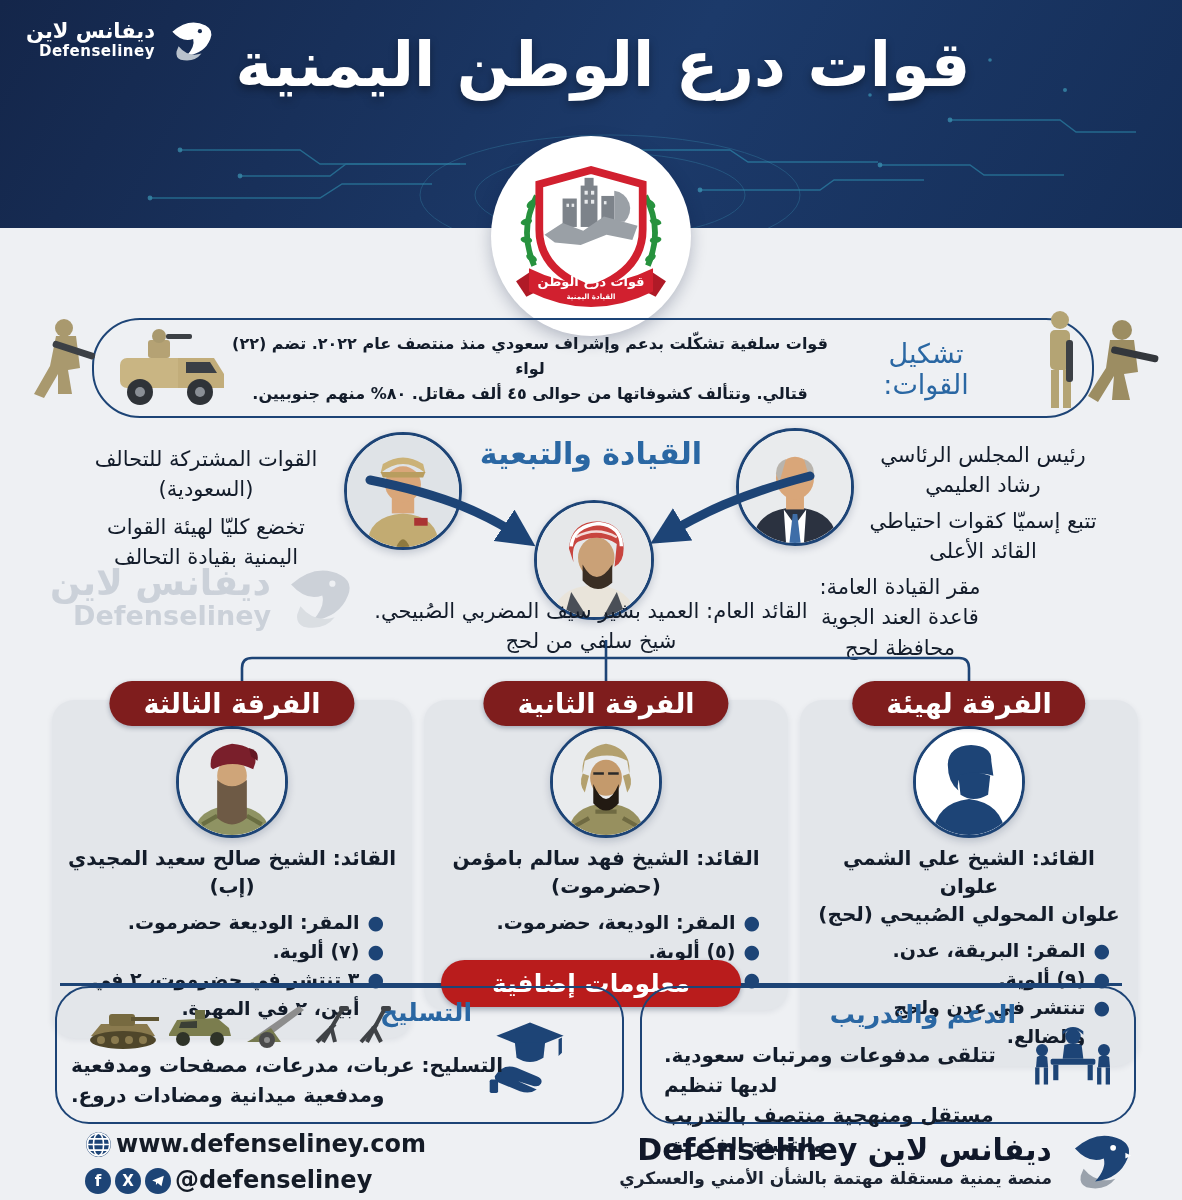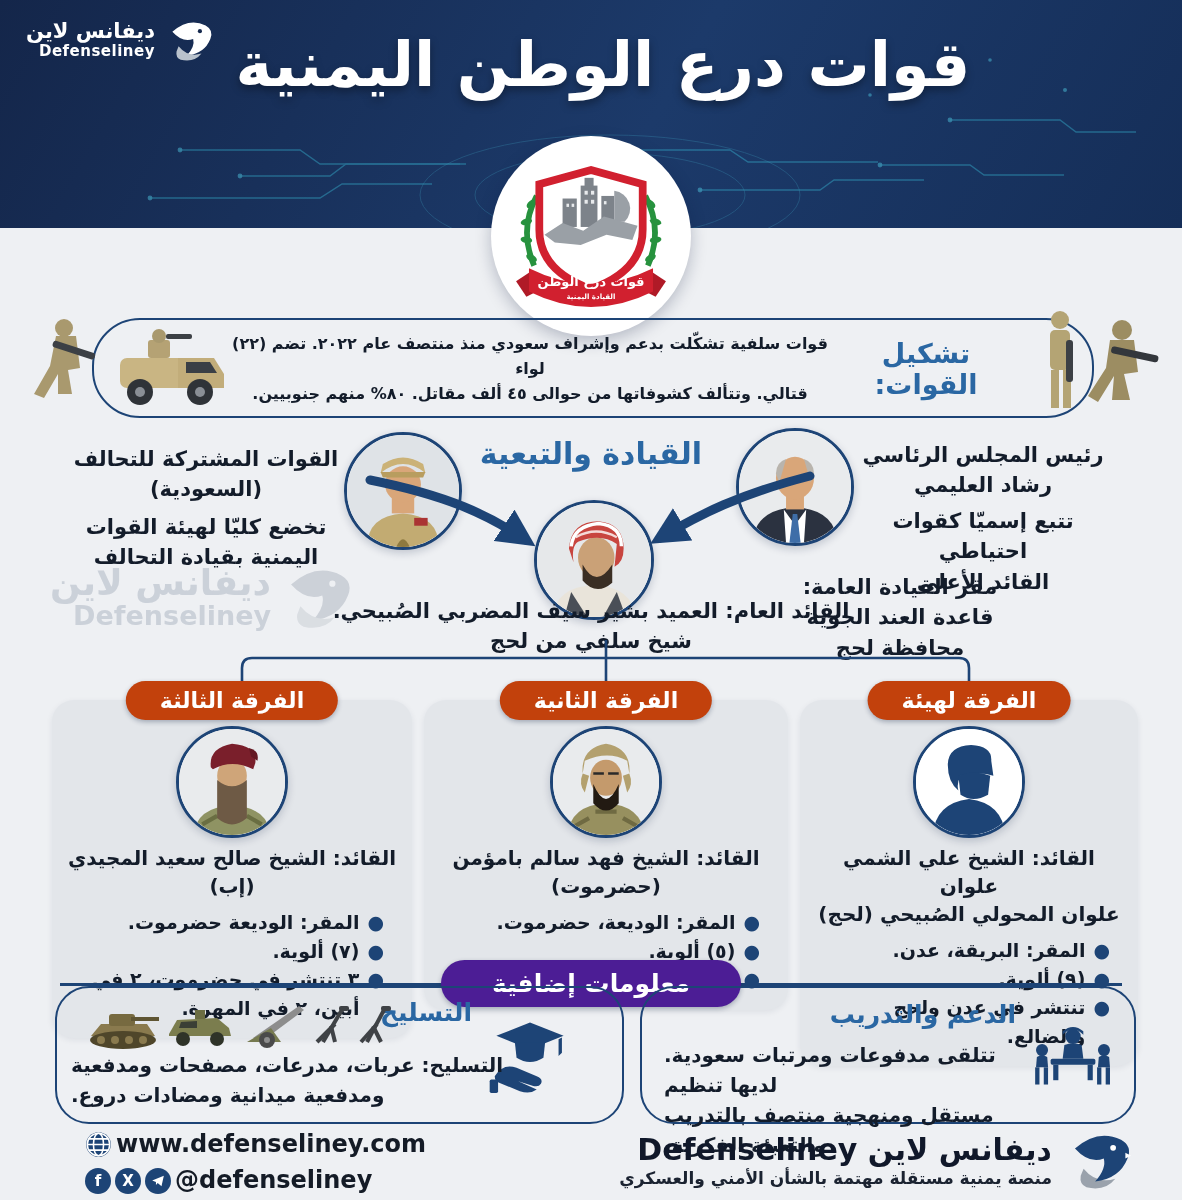--- a/index.html
+++ b/index.html
@@ -11,42 +11,42 @@
   .header{top:0;left:0;width:1182px;height:228px;background:linear-gradient(120deg,#14264a 0%,#1c3a6a 55%,#152e58 100%);}
   .header-title{top:28px;left:0;width:1182px;text-align:center;color:#ffffff;font-size:62px;font-weight:bold;letter-spacing:1px;text-shadow:0 4px 8px rgba(0,0,0,.35);padding-left:12px;}
   .logo{top:14px;left:26px;display:flex;align-items:center;gap:8px;}
   .logo-txt{display:flex;flex-direction:column;align-items:flex-end;line-height:1.1;}
   .logo-ar{color:#fff;font-size:21px;font-weight:bold;}
   .logo-en{color:#fff;font-size:15px;font-weight:bold;letter-spacing:.5px;}
   
   .emblem{top:136px;left:491px;width:200px;height:200px;background:#fff;border-radius:50%;box-shadow:0 5px 16px rgba(10,25,60,.25);display:flex;align-items:center;justify-content:center;}
   
   .form-box{top:318px;left:92px;width:998px;height:96px;border:2px solid #1d4476;border-radius:48px;}
-  .form-label{top:338px;left:846px;width:160px;text-align:center;color:#2a67a3;font-size:27px;font-weight:bold;}
+  .form-label{top:338px;left:846px;width:160px;text-align:center;color:#2a67a3;font-size:27px;font-weight:normal;}
   .form-text{top:332px;left:225px;width:610px;text-align:center;color:#131c2a;font-size:16px;font-weight:bold;line-height:1.55;}
   
   .cmd-title{top:436px;left:441px;width:300px;text-align:center;color:#2a67a3;font-size:30px;font-weight:bold;}
-  .cmd-block{text-align:center;color:#131c2a;font-weight:bold;font-size:21px;line-height:1.45;}
+  .cmd-block{text-align:center;color:#131c2a;font-weight:normal;font-size:21px;line-height:1.45;}
   .avatar{border-radius:50%;border:3px solid #1d4476;background:#fff;overflow:hidden;box-shadow:0 3px 8px rgba(10,25,60,.2);}
   .avatar svg{display:block;width:100%;height:100%;}
   .watermark{top:558px;left:50px;display:flex;align-items:center;gap:6px;opacity:.85;}
   .wm-txt{display:flex;flex-direction:column;align-items:flex-end;line-height:1.05;}
   .wm-ar{color:#c6ccd5;font-size:36px;font-weight:bold;}
   .wm-en{color:#c6ccd5;font-size:27px;font-weight:bold;}
   
   .card{top:700px;background:#e3e6ea;border-radius:22px;padding-bottom:16px;box-shadow:0 2px 6px rgba(20,35,70,.08);}
-  .pill{position:absolute;top:-19px;left:50%;transform:translateX(-50%);background:#c2410c;color:#fff;font-size:22px;font-weight:bold;padding:7px 34px;border-radius:999px;white-space:nowrap;box-shadow:0 2px 5px rgba(10,25,60,.3);}
+  .pill{position:absolute;top:-19px;left:50%;transform:translateX(-50%);background:#7f1d1d;color:#fff;font-size:27px;font-weight:bold;padding:7px 34px;border-radius:999px;white-space:nowrap;box-shadow:0 2px 5px rgba(10,25,60,.3);}
   .card-avatar{width:106px;height:106px;margin:26px auto 6px auto;}
   .card-name{text-align:center;color:#131c2a;font-size:20px;font-weight:bold;line-height:1.4;padding:0 12px;}
   .card-bullets{margin:8px 28px 0 14px;}
   .bullet{display:flex;gap:8px;color:#131c2a;font-size:19px;font-weight:bold;line-height:1.5;align-items:flex-start;}
   .bullet .dot{color:#1d4476;font-size:19px;line-height:1.5;}
   
   .info-line{top:983px;left:60px;width:1062px;height:3px;background:#1d4476;}
-  .info-pill{top:960px;left:441px;width:300px;text-align:center;background:#4c1d95;color:#fff;font-size:25px;font-weight:bold;padding:9px 0;border-radius:999px;box-shadow:0 2px 5px rgba(10,25,60,.3);}
+  .info-pill{top:960px;left:441px;width:300px;text-align:center;background:#b91c1c;color:#fff;font-size:25px;font-weight:bold;padding:9px 0;border-radius:999px;box-shadow:0 2px 5px rgba(10,25,60,.3);}
   .info-box{border:2.5px solid #1d4476;border-radius:34px;}
   .info-title{color:#2a67a3;font-size:25px;font-weight:bold;}
   .info-text{color:#131c2a;font-size:20px;font-weight:bold;line-height:1.5;text-align:left;}
   
   .footer-left{top:1130px;left:85px;display:flex;flex-direction:column;gap:8px;}
   .f-row{display:flex;align-items:flex-end;gap:4px;color:#141b26;font-size:24px;font-weight:bold;}
   .sicon{width:26px;height:26px;border-radius:50%;background:#1d4476;color:#fff;display:flex;align-items:center;justify-content:center;font-size:15px;font-weight:bold;}
   .footer-right{top:1124px;right:48px;display:flex;align-items:center;gap:10px;margin-left:44px;}
   .fr-txt{display:flex;flex-direction:column;align-items:flex-end;line-height:1.25;}
   .fr-name{color:#10182a;font-size:30px;font-weight:bold;}

